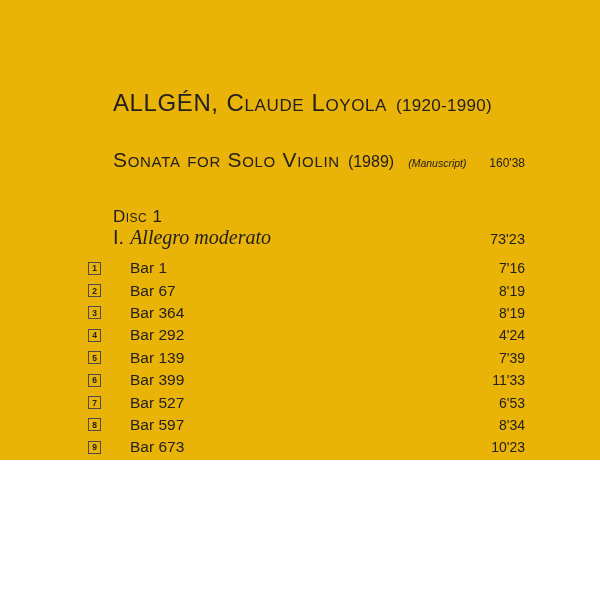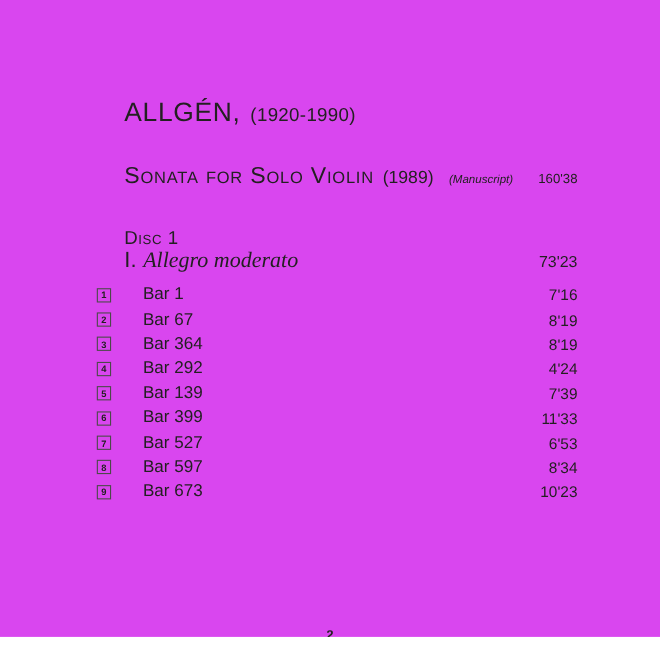--- a/index.html
+++ b/index.html
@@ -3,22 +3,22 @@
 <meta charset="utf-8">
 <style>
   html, body {
     margin: 0;
     padding: 0;
     background: #ffffff;
   }
   .page {
     position: relative;
     width: 600px;
-    height: 579px;
-    background: #d946ef;
+    height: 460px;
+    background: #eab308;
     color: #232021;
     font-family: "Liberation Sans", sans-serif;
     overflow: hidden;
   }
 
   
   .composer-line {
     position: absolute;
     left: 113px;
     top: 90px;
@@ -156,20 +156,21 @@
     font-weight: bold;
   }
 </style>
 </head>
 <body>
 
 <div class="page">
 
   <div class="composer-line">
     <span class="composer-surname">Allgén,</span>
+    <span class="composer-forenames">Claude Loyola</span>
     <span class="composer-dates">(1920-1990)</span>
   </div>
 
   <div class="work-line">
     <span class="work-title">Sonata for Solo Violin</span>
     <span class="work-year">(1989)</span>
     <span class="work-source">(Manuscript)</span>
     <span class="work-duration">160'38</span>
   </div>
 

